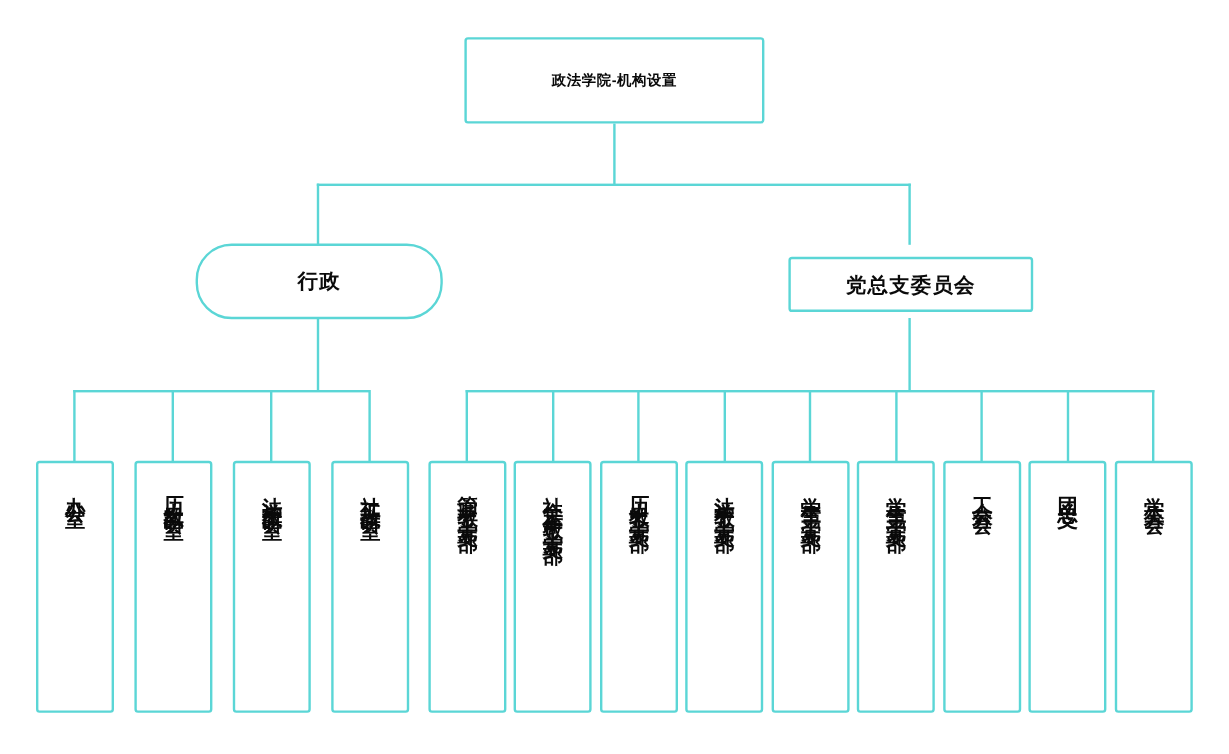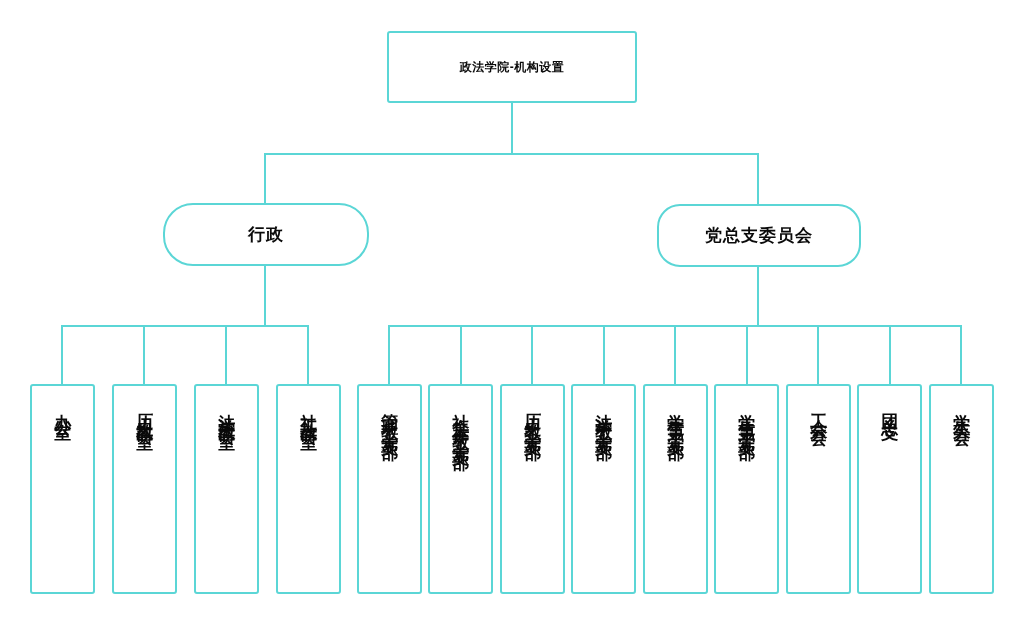--- a/index.html
+++ b/index.html
@@ -76,21 +76,21 @@
   <div class="line" style="left:889px;top:325px;width:2px;height:60px;"></div>
   <div class="line" style="left:960px;top:325px;width:2px;height:60px;"></div>
 
   <div class="node root-node" style="left:387px;top:31px;width:250px;height:72px;">
     <span>政法学院-机构设置</span>
   </div>
 
   <div class="node level2-node" style="left:163px;top:203px;width:206px;height:63px;border-radius:30px;">
     <span>行政</span>
   </div>
-  <div class="node level2-node" style="left:657px;top:204px;width:204px;height:63px;border-radius:23px;">
+  <div class="node level2-node" style="left:657px;top:214px;width:204px;height:46px;">
     <span>党总支委员会</span>
   </div>
 
   <div class="node leaf-node" style="left:30px;top:384px;width:65px;height:210px;">
     <span class="vtext">办公室</span>
   </div>
   <div class="node leaf-node" style="left:112px;top:384px;width:65px;height:210px;">
     <span class="vtext">历史教研室</span>
   </div>
   <div class="node leaf-node" style="left:194px;top:384px;width:65px;height:210px;">

